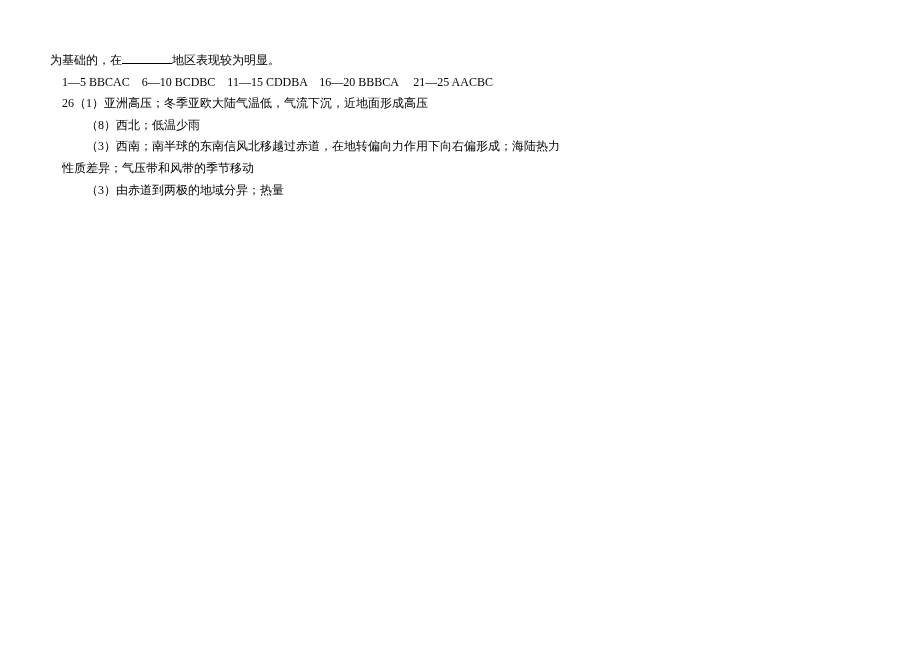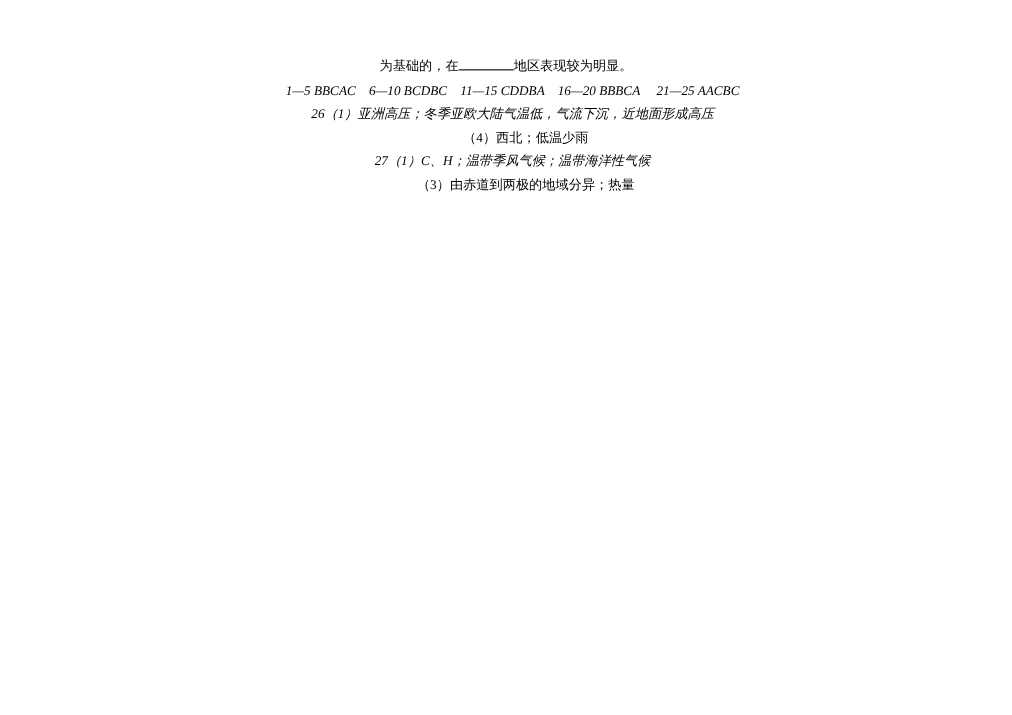--- a/index.html
+++ b/index.html
@@ -15,28 +15,26 @@
       font-size: 12px;
       line-height: 1.8;
       color: #000000;
       padding: 50px 50px 50px 50px;
     }
     .content {
       white-space: normal;
     }
     .line {
       display: block;
-      text-align: center;
     }
     .indent-0 {
       padding-left: 0;
     }
     .indent-1 {
       padding-left: 12px;
-      font-style: italic;
     }
     .indent-2 {
       padding-left: 36px;
     }
     .underline {
       text-decoration: underline;
       text-decoration-color: #000;
       border-bottom: 1px solid #000;
       display: inline-block;
       width: 50px;
@@ -54,21 +52,24 @@
   <span class="line indent-0">
     <span>为基础的，在</span><span class="underline"></span><span>地区表现较为明显。</span>
   </span>
   <span class="line indent-1 spaced">
     <span>1—5 BBCAC　6—10 BCDBC　11—15 CDDBA　16—20 BBBCA　 21—25 AACBC</span>
   </span>
   <span class="line indent-1">
     <span>26（1）亚洲高压；冬季亚欧大陆气温低，气流下沉，近地面形成高压</span>
   </span>
   <span class="line indent-2">
-    <span>（4）西北；低温少雨</span>
+    <span>（8）西北；低温少雨</span>
+  </span>
+  <span class="line indent-2">
+    <span>（3）西南；南半球的东南信风北移越过赤道，在地转偏向力作用下向右偏形成；海陆热力</span>
   </span>
   <span class="line indent-1">
-    <span>27（1）C、H；温带季风气候；温带海洋性气候</span>
+    <span>性质差异；气压带和风带的季节移动</span>
   </span>
   <span class="line indent-2">
     <span>（3）由赤道到两极的地域分异；热量</span>
   </span>
 </div>
 
 </body></html>

